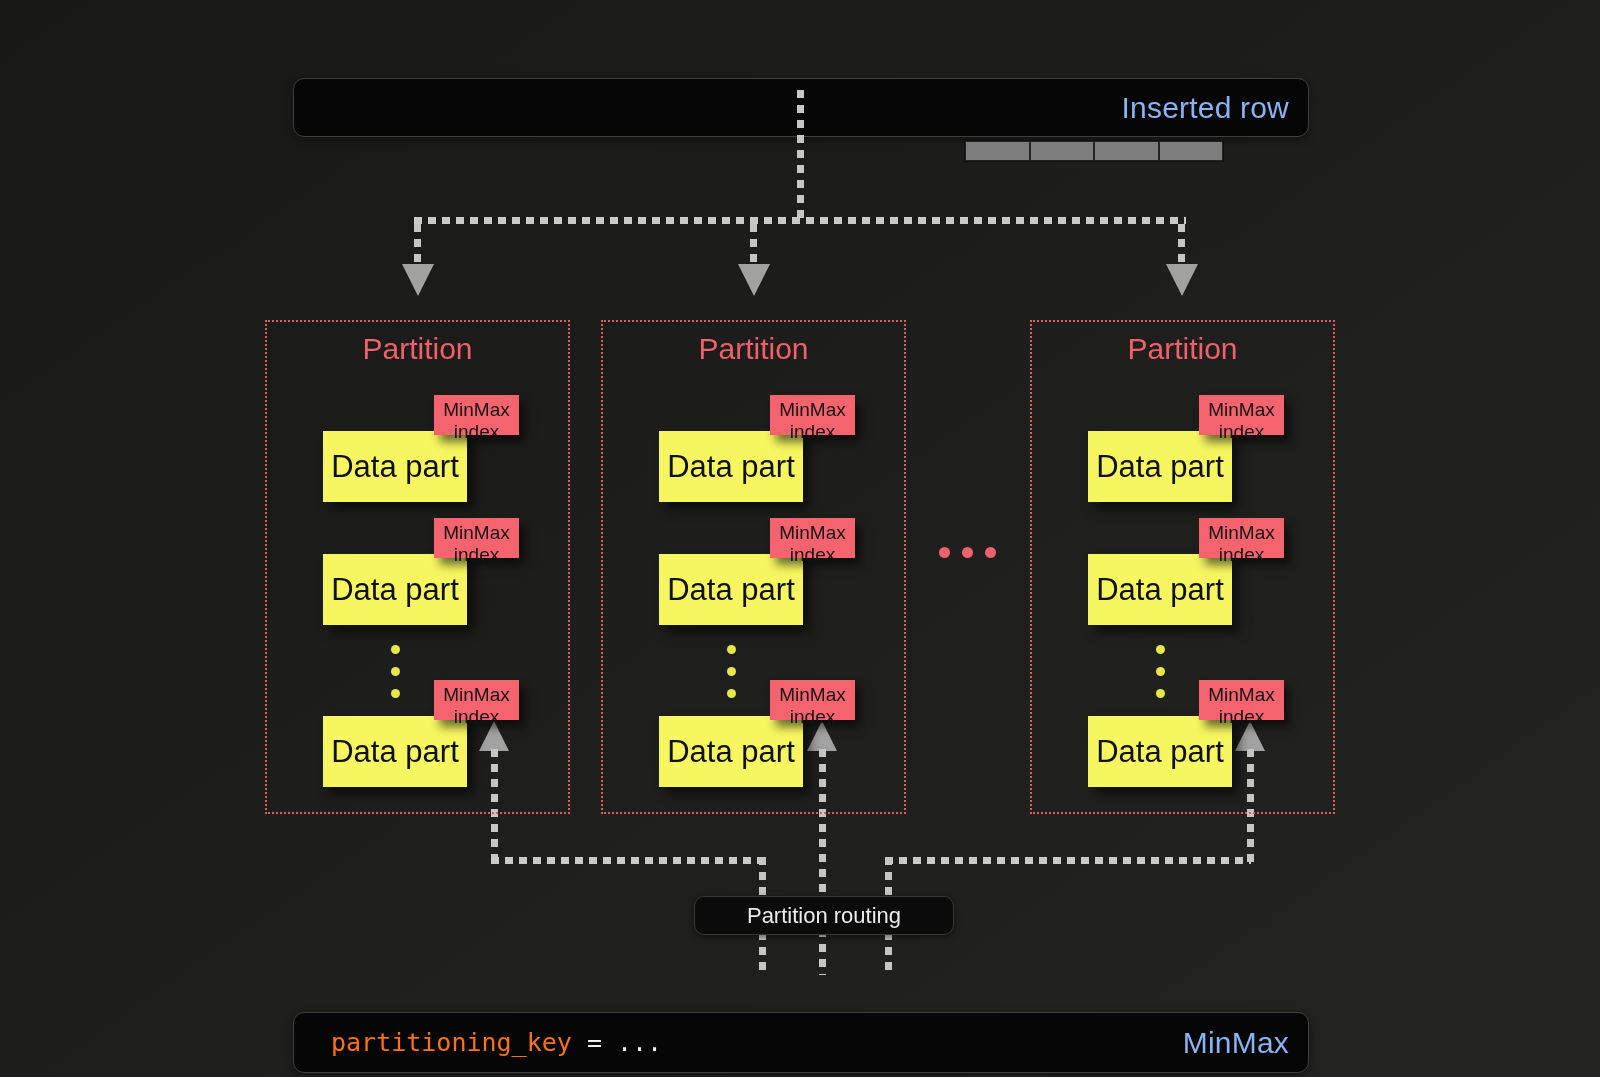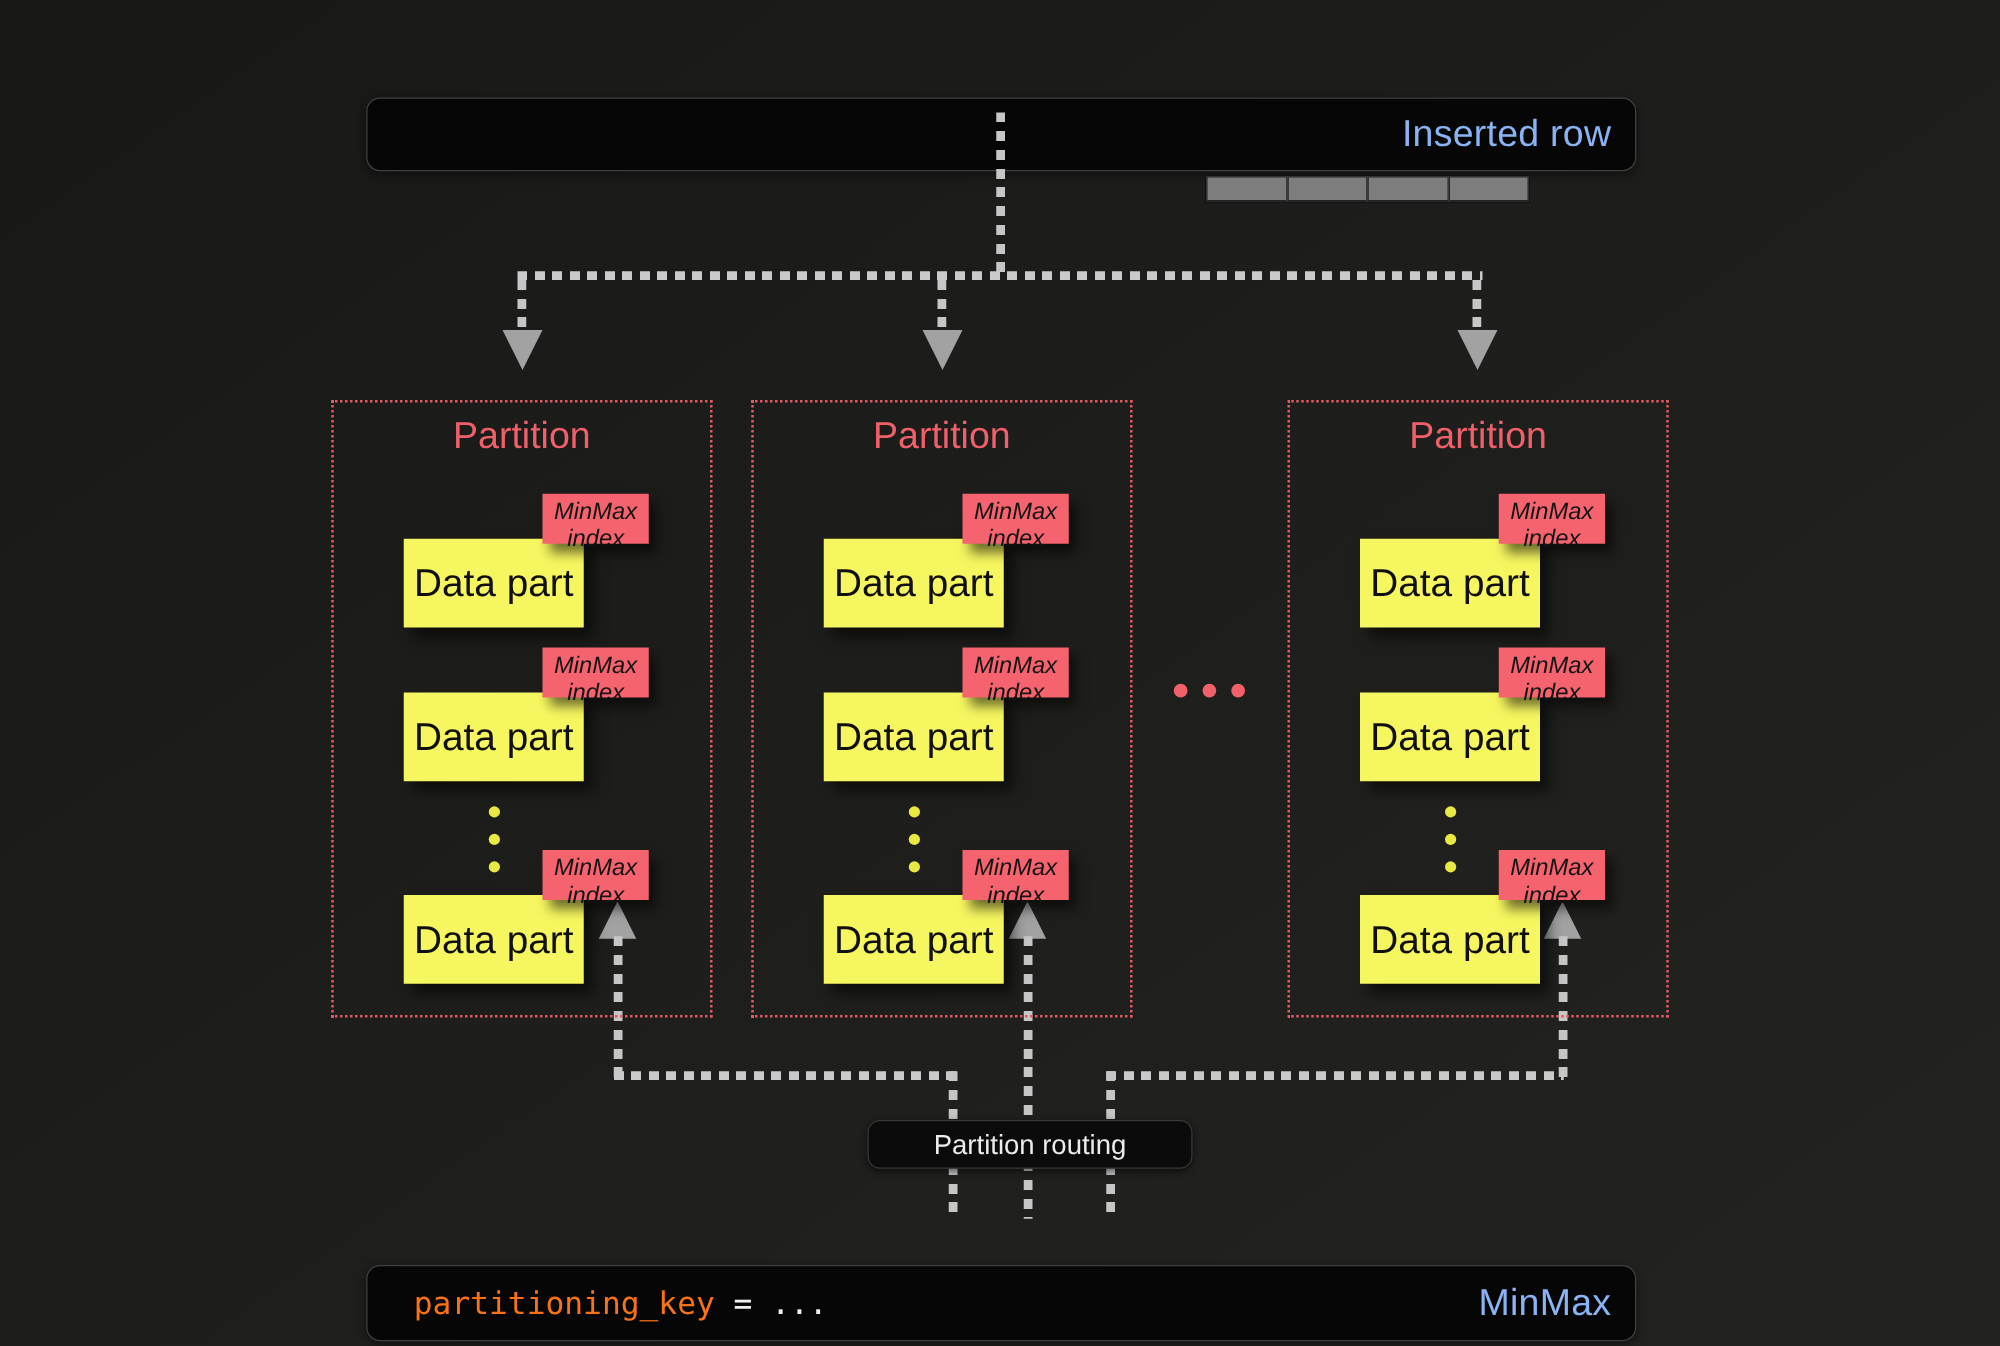--- a/index.html
+++ b/index.html
@@ -66,21 +66,21 @@
   .part{position:absolute;left:56px;width:144px;height:71px;}
   .datapart{
     position:absolute;inset:0;background:#f6f660;color:#101010;
     display:flex;align-items:center;justify-content:center;
     font-size:31px;box-shadow:7px 8px 10px rgba(0,0,0,.55);z-index:3;text-align:right;
   }
   .minmax{
     position:absolute;left:111px;top:-36px;width:85px;height:40px;
     background:#f4636e;color:#141414;text-align:center;
     font-size:19px;line-height:22px;padding-top:4px;box-sizing:border-box;
-    box-shadow:6px 7px 9px rgba(0,0,0,.55);z-index:4;font-style:italic;
+    box-shadow:6px 7px 9px rgba(0,0,0,.55);z-index:4;
   }
   .vdots{position:absolute;left:56px;width:144px;top:323px;}
   .vdots i{display:block;width:9px;height:9px;border-radius:50%;
     background:#e9e943;margin:0 auto 13px auto;}
   #more-partitions{position:absolute;left:939px;top:547px;display:flex;gap:12px;z-index:2;}
   #more-partitions i{display:block;width:11px;height:11px;border-radius:50%;background:#f0616b;}
 </style>
 </head>
 <body>
 

